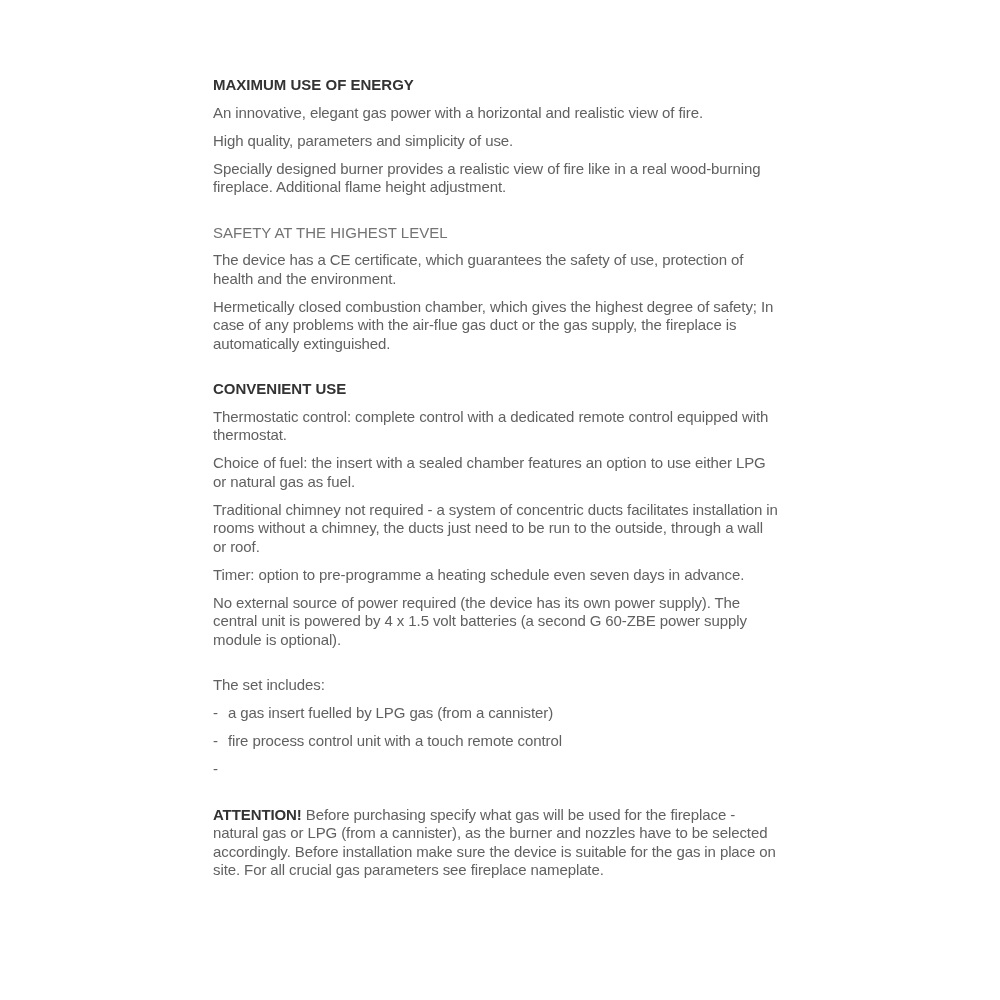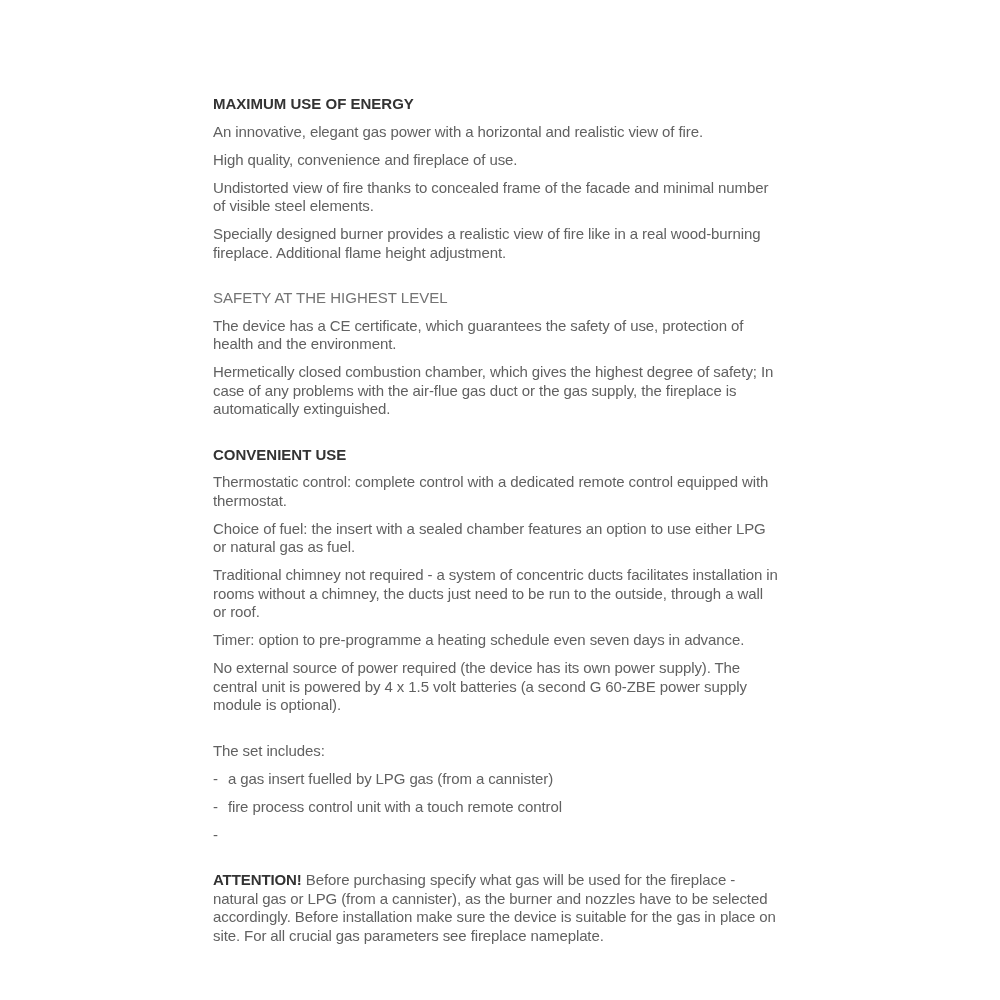--- a/index.html
+++ b/index.html
@@ -12,27 +12,26 @@
   }
   .page {
     width: 1000px;
     height: 1000px;
     background: #ffffff;
     font-family: "Liberation Sans", sans-serif;
     box-sizing: border-box;
   }
   .content {
     margin-left: 213px;
-    padding-top: 60px;
+    padding-top: 76px;
     width: 566px;
     color: #616161;
     font-size: 15px;
     line-height: 18.5px;
     letter-spacing: -0.1px;
-    margin-top: 35px;
   }
   .sec { margin: 0; }
   .sec.gap { margin-top: 27px; }
   .heading {
     font-size: 15px;
     line-height: 18.5px;
     margin: 0 0 9px 0;
     letter-spacing: 0;
   }
   .heading.bold {
@@ -67,22 +66,21 @@
 </style>
 </head>
 <body>
 
 <main class="page">
   <div class="content">
 
     <section class="sec">
       <h2 class="heading bold">MAXIMUM USE OF ENERGY</h2>
       <p class="para">An innovative, elegant gas power with a horizontal and realistic view of fire.</p>
-      <p class="para">High quality, convenience and fireplace of use.</p>
-      <p class="para">Undistorted view of fire thanks to concealed frame of the facade and minimal number of visible steel elements.</p>
+      <p class="para">High quality, parameters and simplicity of use.</p>
       <p class="para">Specially designed burner provides a realistic view of fire like in a real wood-burning fireplace. Additional flame height adjustment.</p>
     </section>
 
     <section class="sec gap">
       <h2 class="heading regular">SAFETY AT THE HIGHEST LEVEL</h2>
       <p class="para">The device has a CE certificate, which guarantees the safety of use, protection of health and the environment.</p>
       <p class="para">Hermetically closed combustion chamber, which gives the highest degree of safety; In case of any problems with the air-flue gas duct or the gas supply, the fireplace is automatically extinguished.</p>
     </section>
 
     <section class="sec gap">

